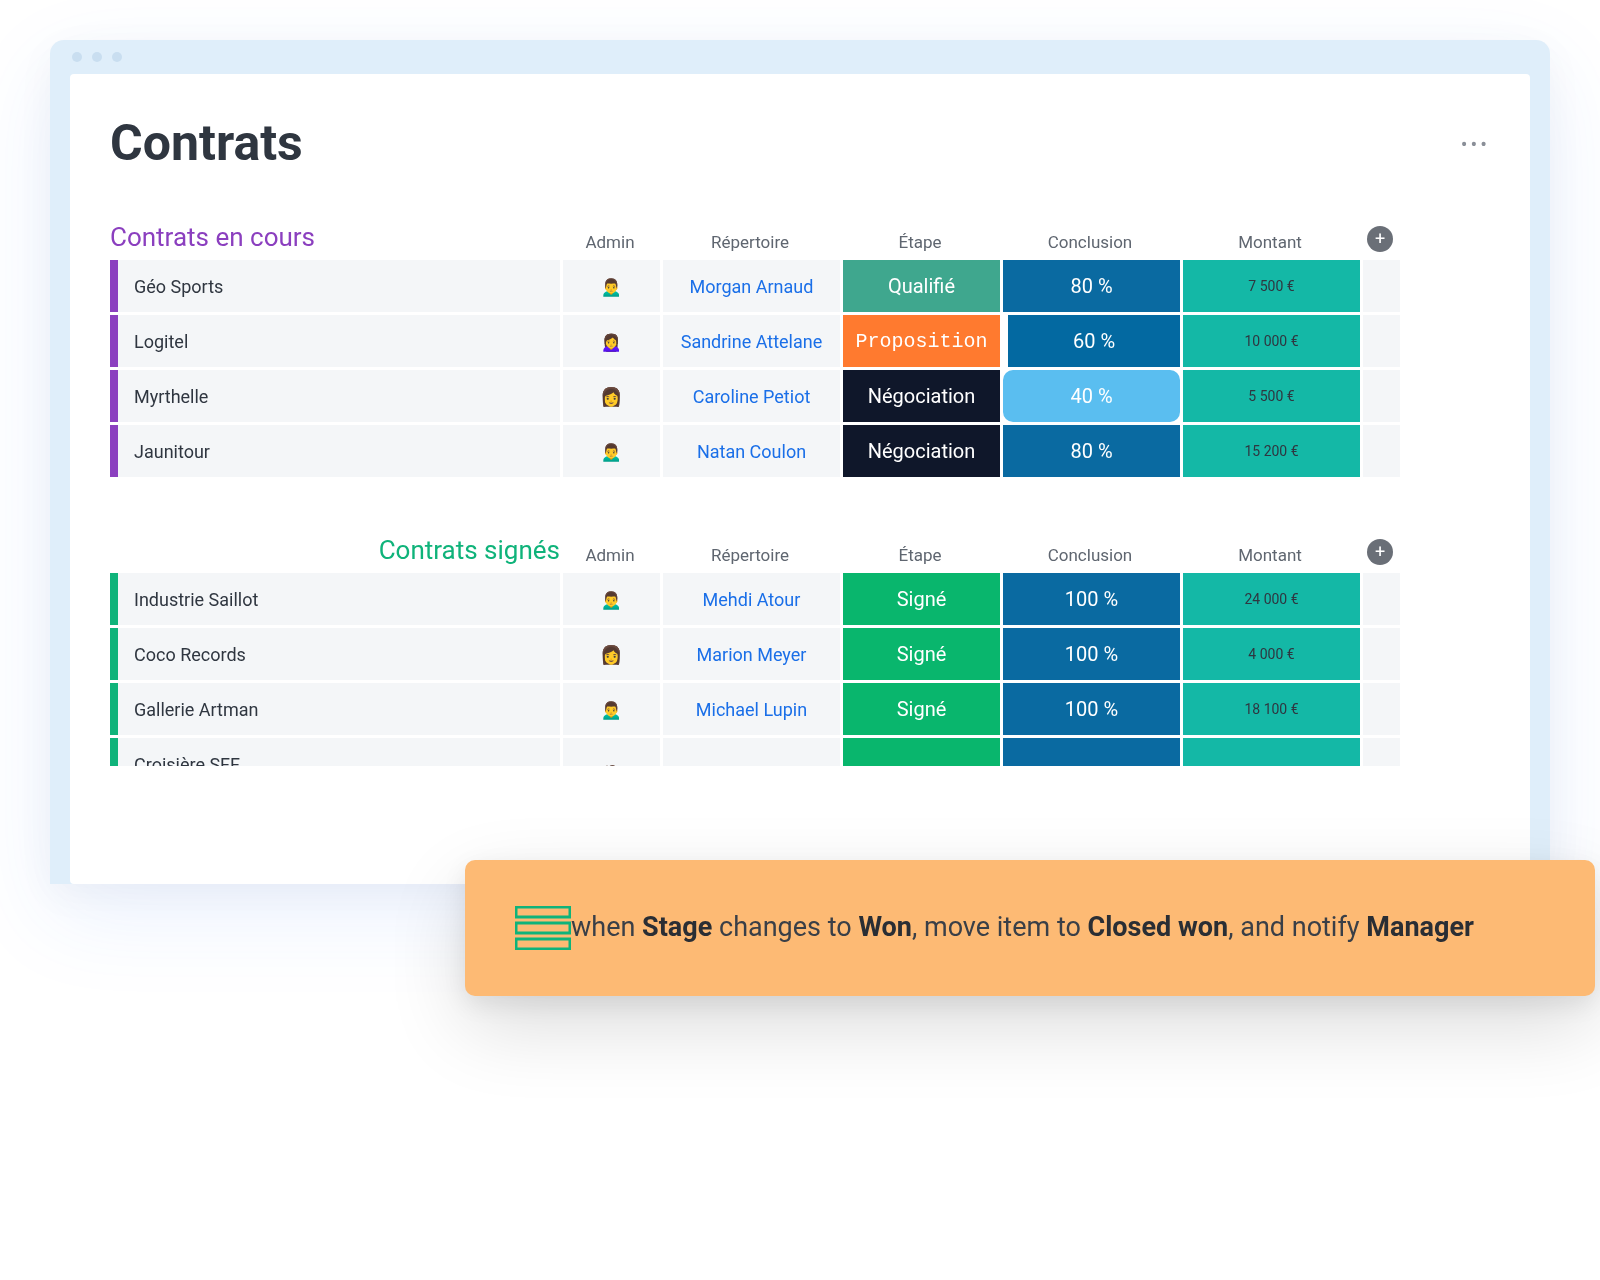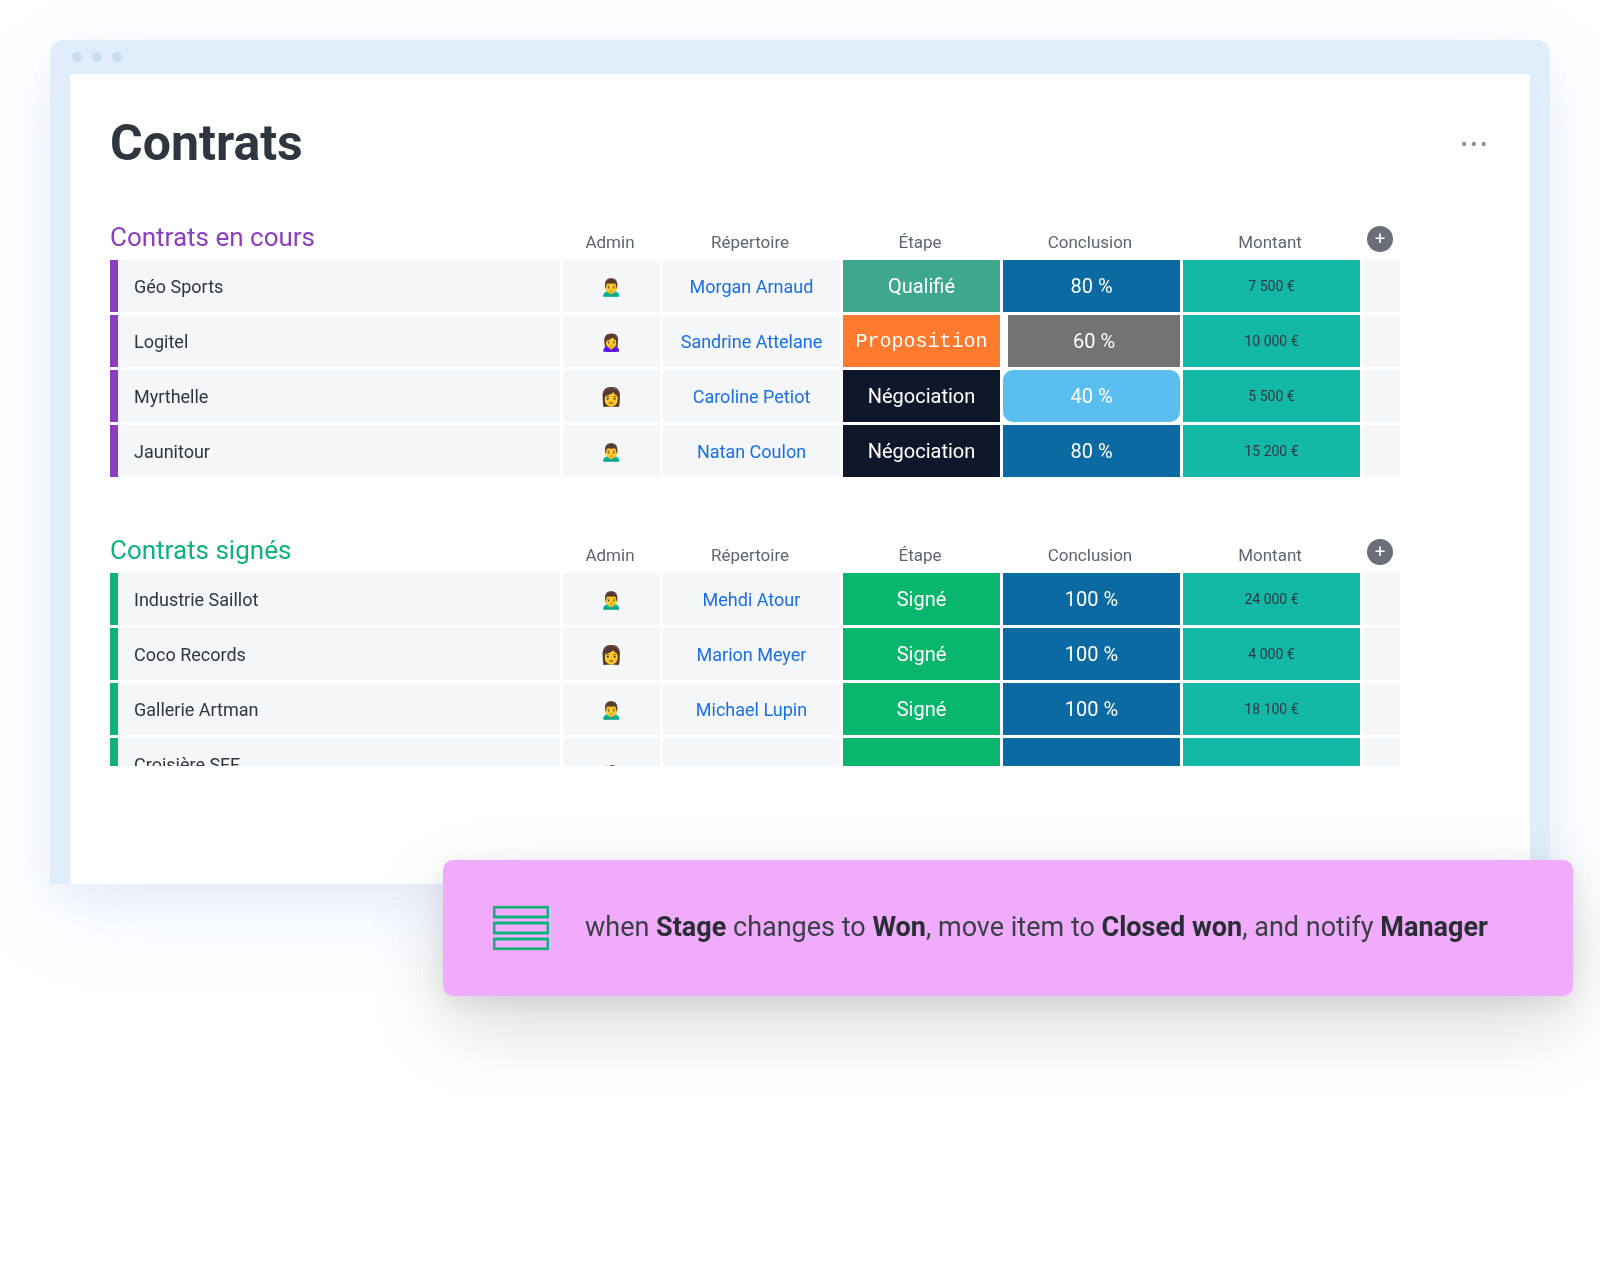--- a/index.html
+++ b/index.html
@@ -58,21 +58,21 @@
     display: grid;
     grid-template-columns: 450px 100px 180px 160px 180px 180px 40px;
     align-items: end;
     margin-bottom: 8px;
   }
   .group-title {
     font-size: 26px;
     font-weight: 400;
   }
   .group-title.purple { color: #8b3fbf; }
-  .group-title.green  { color: #0fb37a; }
+  .group-title.green  { color: #0fb37a; text-align: right; }
   .col-head {
     font-size: 17px;
     color: #5f6670;
     text-align: center;
     font-weight: 400;
   }
   .add-col-btn {
     width: 26px; height: 26px;
     border-radius: 50%;
     background: #6a6f77;
@@ -141,35 +141,34 @@
   .cell-tail {
     background: #f4f6f8;
     margin-left: 3px;
   }
   
   .bg-teal   { background: #3fa78e; }
   .bg-orange { background: #ff7a2f; font-family: Liberation Mono, monospace; }
   .bg-coral  { background: #0f172a; }
   .bg-green  { background: #09b66d; }
   .bg-blue-d { background: #0a6aa1; }
-  .bg-blue-m { background: #737373; margin-left: 8px; }
+  .bg-blue-m { background: #0369a1; margin-left: 8px; }
   .bg-blue-l { background: #5abef0; border-radius: 10px; }
   
   .automation {
     position: absolute;
-    left: 373px;
+    left: 395px;
     bottom: -112px;
     width: 1130px;
-    background: #f0abfc;
+    background: #fdba74;
     border-radius: 10px;
     box-shadow: 0 30px 80px rgba(0,0,0,0.14), 0 8px 24px rgba(0,0,0,0.08);
     display: flex;
     align-items: center;
     padding: 46px 50px;
-    gap: 36px;
   }
   .automation-icon svg { display: block; }
   .automation-text {
     font-size: 27px;
     color: #3a3f47;
     font-weight: 400;
     line-height: 1.4;
   }
   .automation-text b { font-weight: 700; color: #2a2e34; }
 </style>

